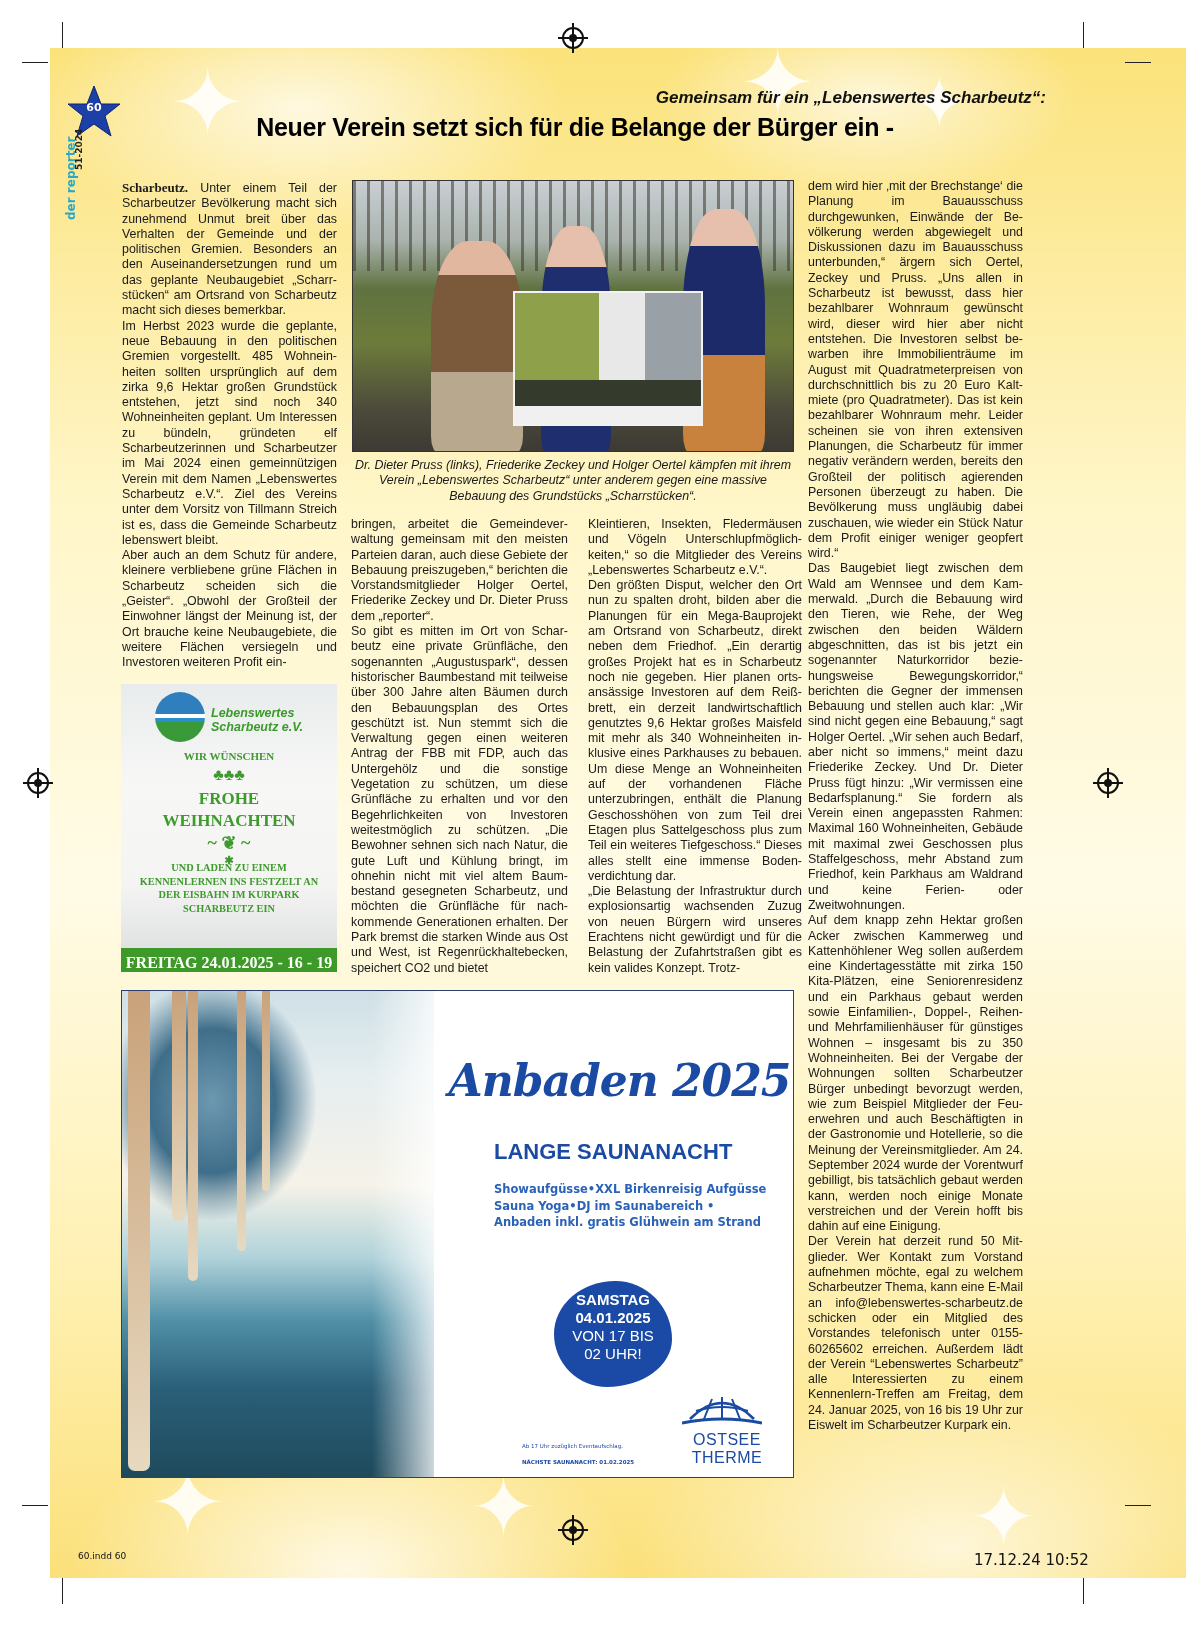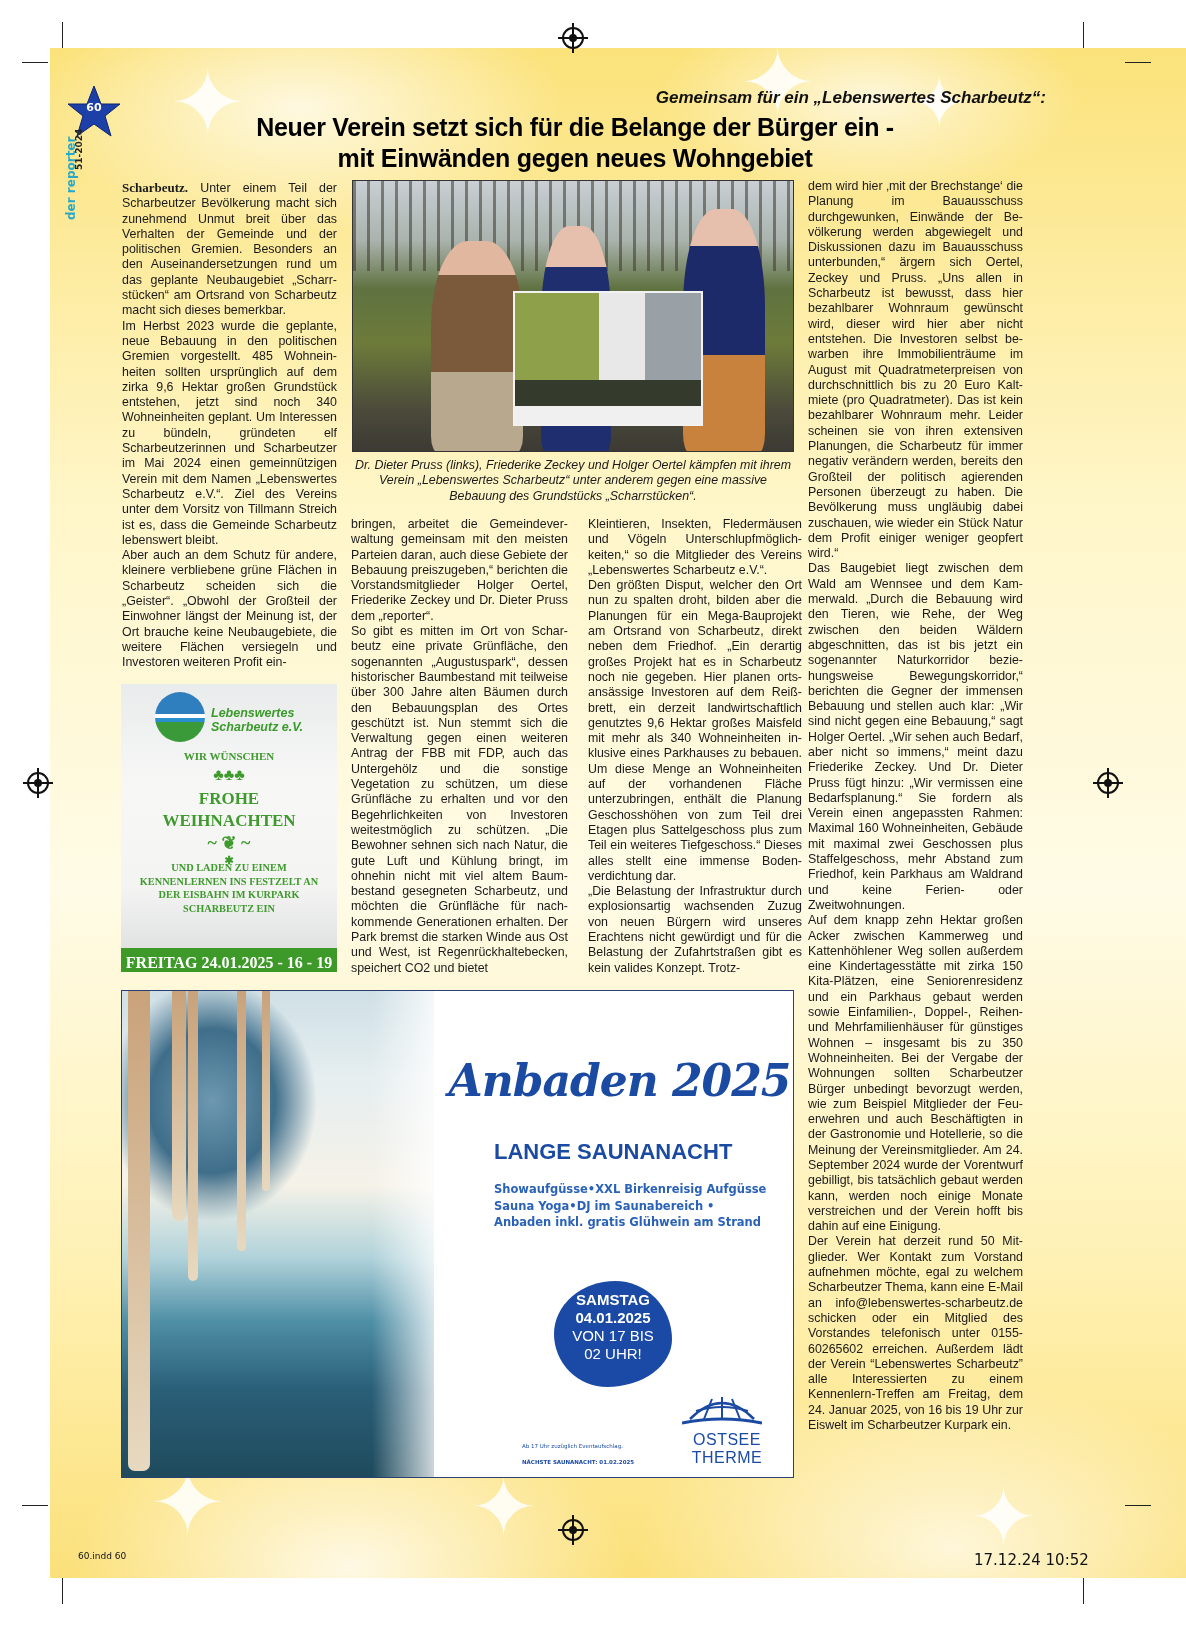--- a/index.html
+++ b/index.html
@@ -125,21 +125,20 @@
 </div>
 <div class="page-num">60</div>
 <div class="issue-vert">
   <span class="issue">51-2024</span>
   <span class="brand">der reporter</span>
 </div>
 
 <div class="kicker">Gemeinsam für ein „Lebenswertes Scharbeutz“:</div>
 <div class="headline">
   <div>Neuer Verein setzt sich für die Belange der Bürger ein -</div>
-  <div>mit Einwänden gegen neues Wohngebiet</div>
 </div>
 
 <div class="col" style="left:122px;top:180px;width:215px;">
   <p><span class="dateline">Scharbeutz.</span><span> Unter einem Teil der Scharbeutzer Bevölkerung macht sich zunehmend Unmut breit über das Verhalten der Gemeinde und der politischen Gremien. Besonders an den Auseinandersetzungen rund um das geplante Neubaugebiet „Scharr­stücken“ am Ortsrand von Schar­beutz macht sich dieses bemerkbar.</span></p>
   <p>Im Herbst 2023 wurde die geplante, neue Bebauung in den politischen Gremien vorgestellt. 485 Wohnein­heiten sollten ursprünglich auf dem zirka 9,6 Hektar großen Grund­stück entstehen, jetzt sind noch 340 Wohneinheiten geplant. Um Interessen zu bündeln, gründeten elf Scharbeutzerinnen und Scharbeutzer im Mai 2024 einen gemeinnützigen Verein mit dem Namen „Lebenswer­tes Scharbeutz e.V.“. Ziel des Ver­eins unter dem Vorsitz von Tillmann Streich ist es, dass die Gemeinde Scharbeutz lebenswert bleibt.</p>
   <p>Aber auch an dem Schutz für ande­re, kleinere verbliebene grüne Flä­chen in Scharbeutz scheiden sich die „Geister“. „Obwohl der Großteil der Einwohner längst der Meinung ist, der Ort brauche keine Neubauge­biete, die weitere Flächen versiegeln und Investoren weiteren Profit ein-</p>
 </div>
 
 <div class="photo">
   <div class="trees"></div>

